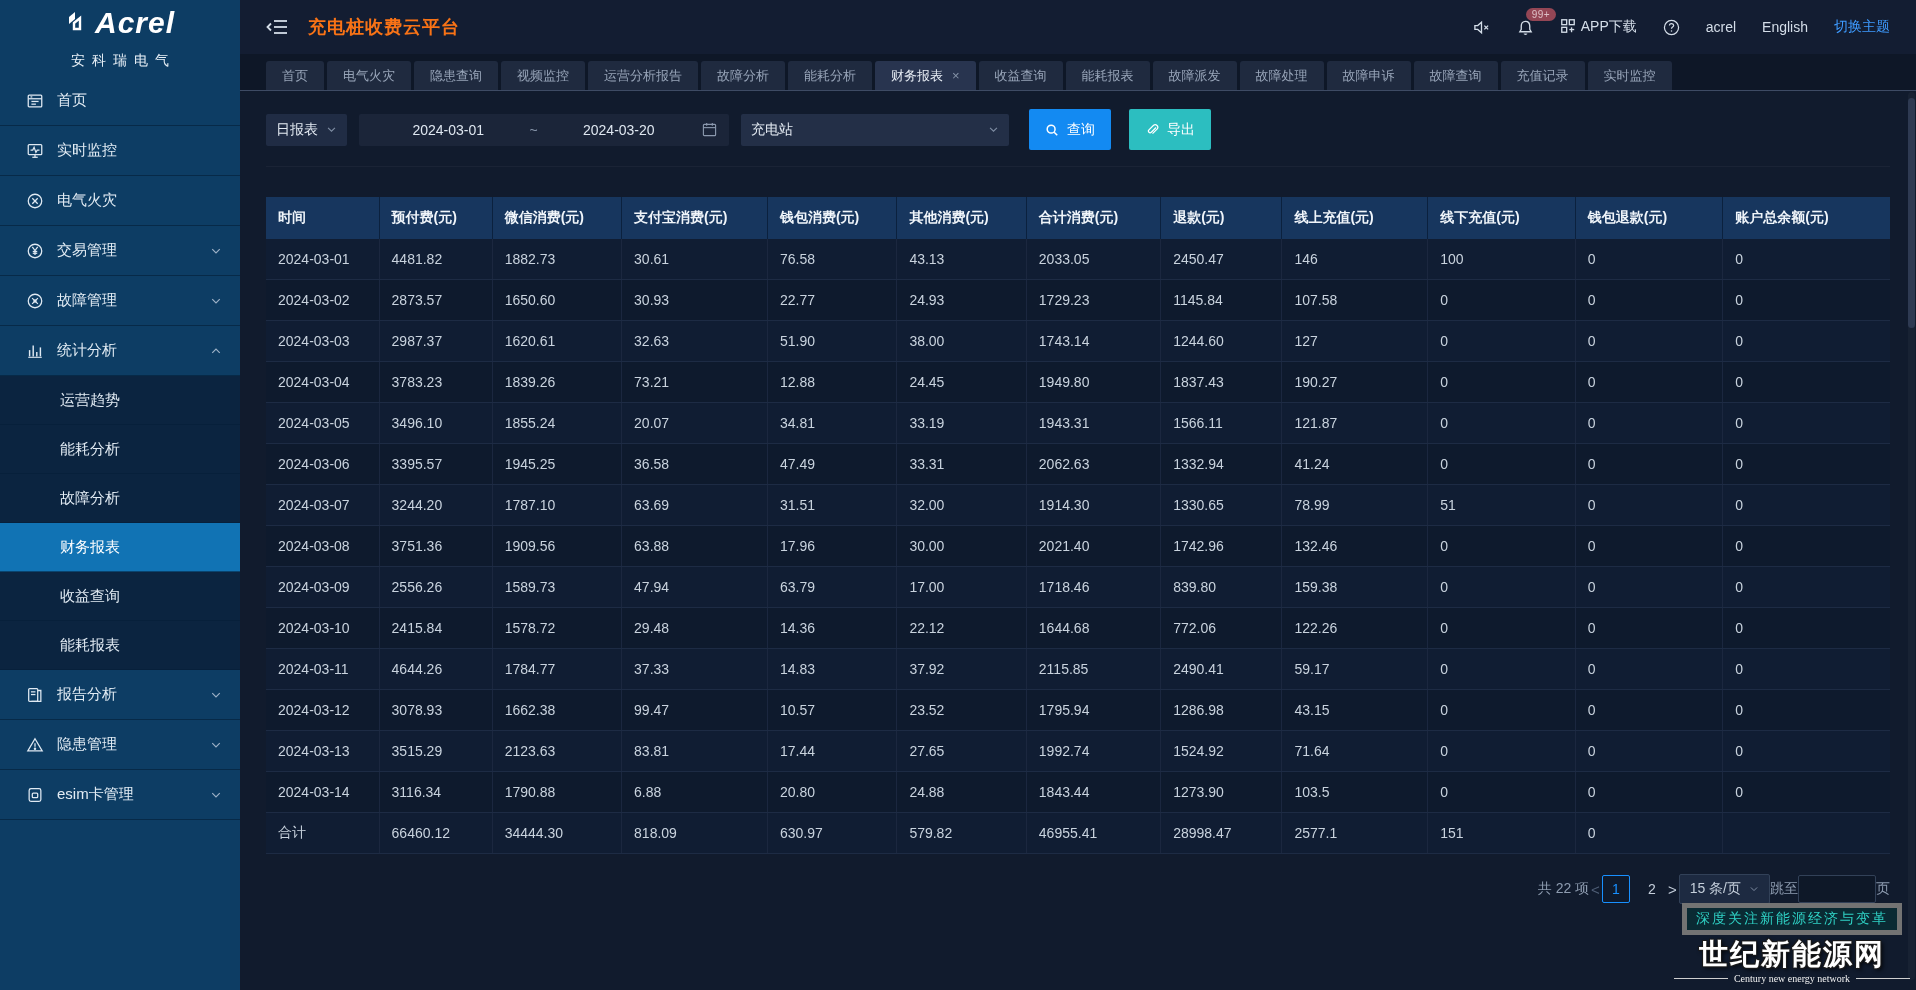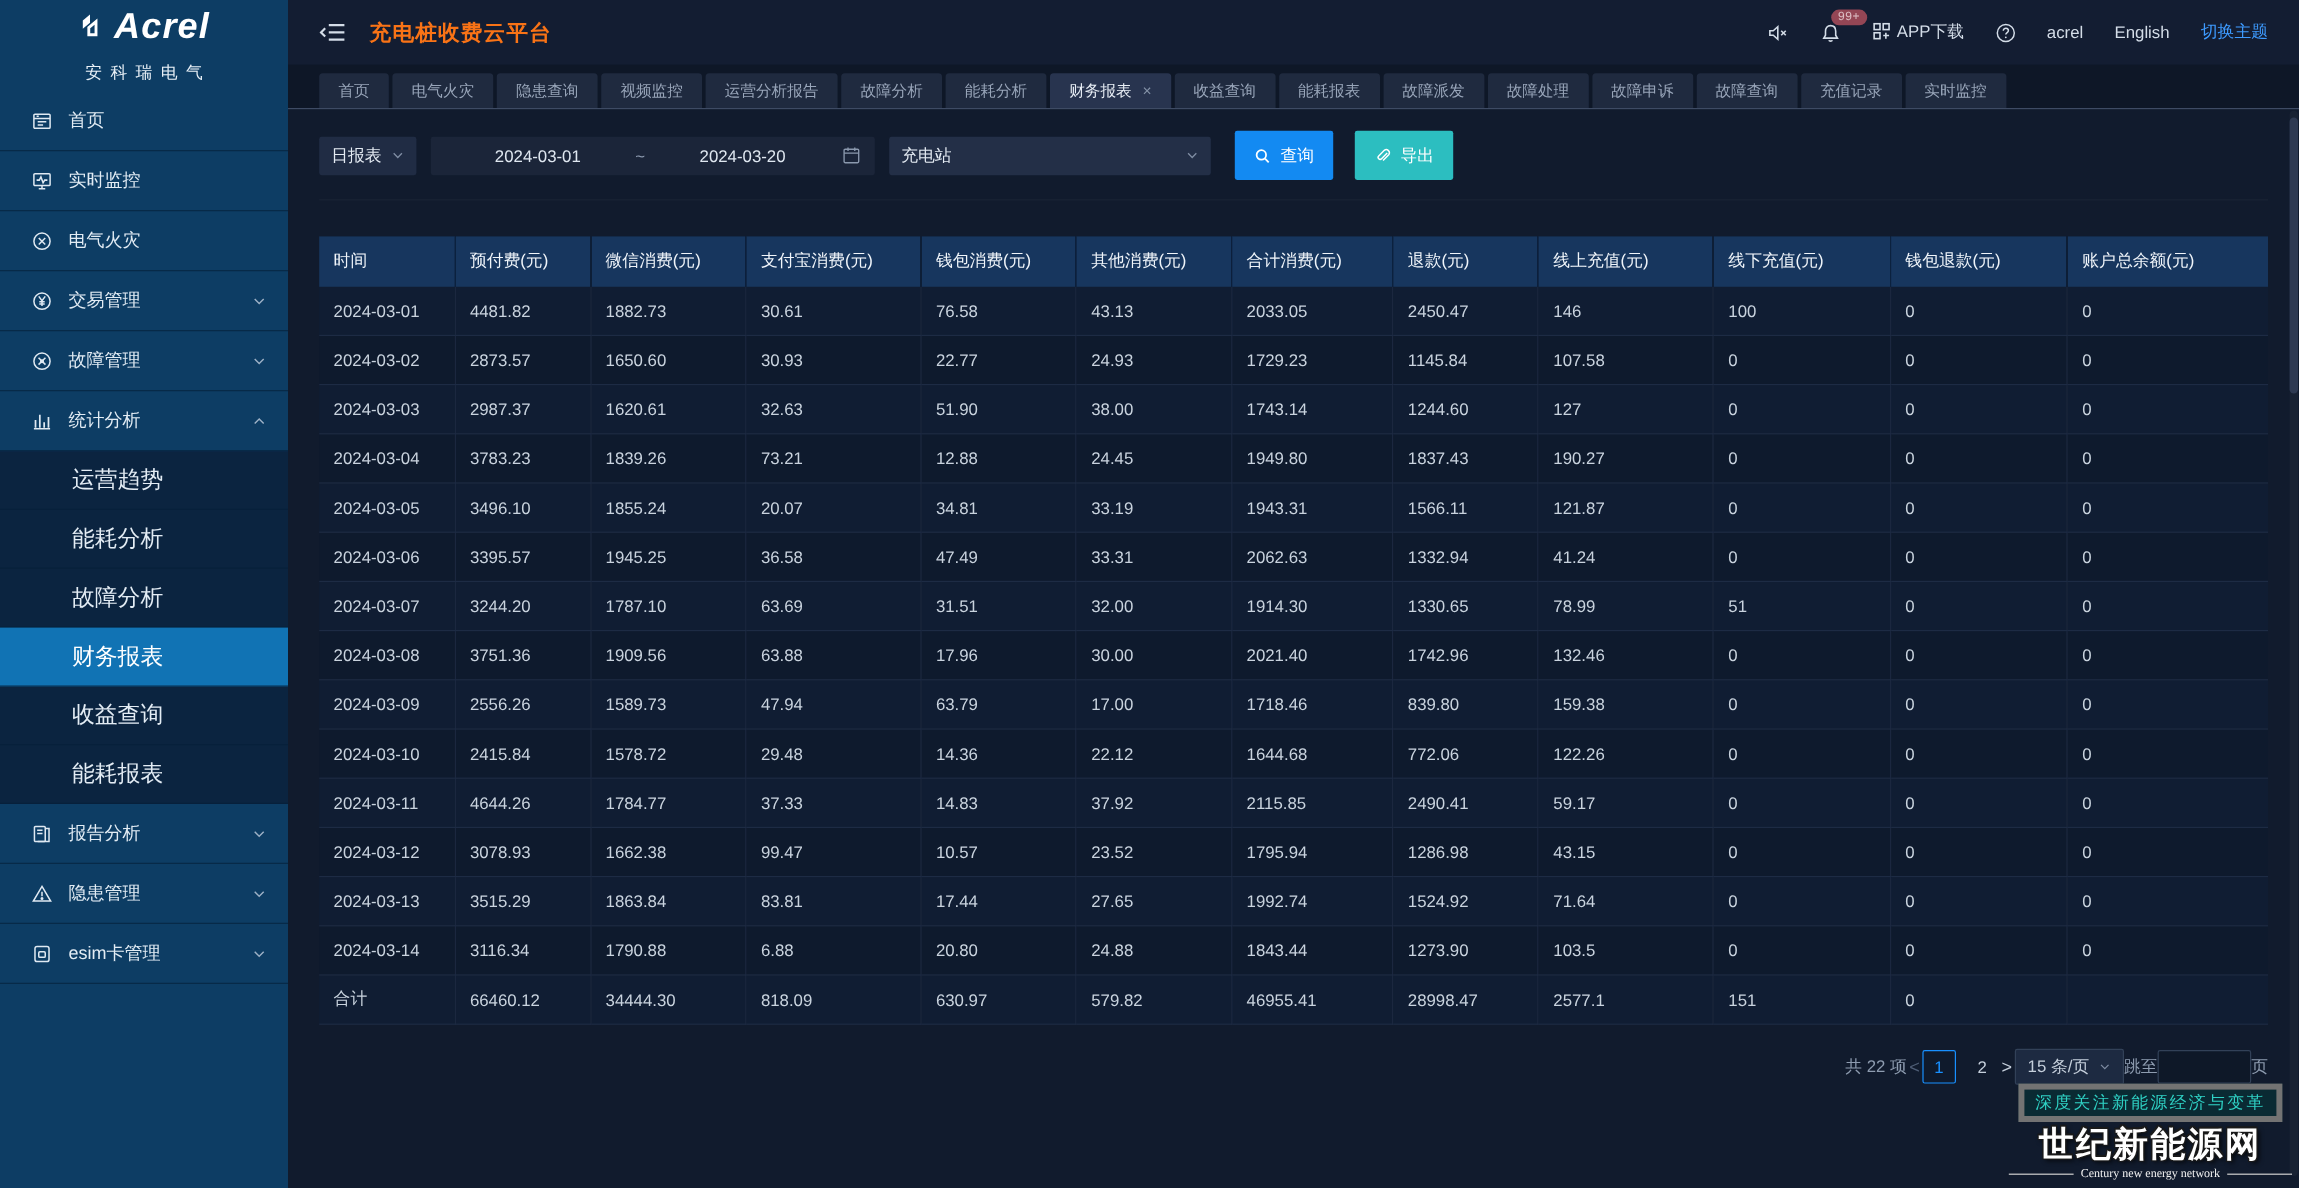--- a/index.html
+++ b/index.html
@@ -13,21 +13,21 @@
   .logo-row{display:flex;align-items:center;gap:6px;}
   .logo-mark{color:#fff;}
   .logo-text{font-size:30px;font-weight:bold;font-style:italic;letter-spacing:1px;}
   .logo-sub{font-size:14px;letter-spacing:7px;margin-top:12px;color:#e8f0f7;padding-left:7px;}
   .nav{flex:1;overflow:hidden;}
   .nav-item{height:49px;display:flex;align-items:center;padding:0 18px 0 26px;color:#e2ecf4;font-size:15px;
             border-bottom:1px solid rgba(6,36,63,.75);cursor:pointer;}
   .nav-item .nicon{display:flex;margin-right:13px;color:#dfe9f2;}
   .nav-item .chev{margin-left:auto;color:#9db1c6;display:flex;}
   .submenu{background:#0b2440;}
-  .sub-item{height:48px;display:flex;align-items:center;padding-left:60px;color:#e3ecf4;font-size:19px;
+  .sub-item{height:48px;display:flex;align-items:center;padding-left:60px;color:#e3ecf4;font-size:15px;
             border-bottom:1px solid rgba(6,30,54,.55);cursor:pointer;}
   .sub-item.active{background:#1173b4;color:#fff;}
 
   
   .main{flex:1;display:flex;flex-direction:column;min-width:0;}
   .topbar{height:54px;background:#131d32;display:flex;align-items:center;padding:0 26px;color:#e8eef6;}
   .collapse{display:flex;color:#d4dde8;cursor:pointer;}
   .page-title{font-size:18px;font-weight:bold;margin-left:20px;letter-spacing:1px;color:#f97316;}
   .top-right{margin-left:auto;display:flex;align-items:center;color:#d4dde8;font-size:14px;}
   .top-right>*{margin-left:26px;display:flex;align-items:center;cursor:pointer;}
@@ -60,21 +60,21 @@
   .stationsel{width:248px;justify-content:space-between;background:#232f47;}
   .btn{height:41px;display:flex;align-items:center;gap:8px;padding:0 16px;border-radius:2px;
        color:#fff;font-size:14px;cursor:pointer;border:none;margin-left:8px;}
   .btn-query{background:#138af2;}
   .btn-export{background:#2cbec0;margin-left:6px;}
   .btn .bicon{display:flex;}
 
   
   .table-wrap{margin:30px 26px 0;}
   table{width:100%;border-collapse:collapse;table-layout:fixed;font-size:14px;}
-  thead th{background:#17365e;color:#f0f5fa;font-weight:normal;height:42px;text-align:left;
+  thead th{background:#17365e;color:#f0f5fa;font-weight:bold;height:42px;text-align:left;
            padding:0 12px;border-right:1px solid rgba(10,34,66,.85);overflow:hidden;white-space:nowrap;}
   thead th:last-child{border-right:none;}
   tbody td{height:40px;padding:0 12px;color:#c9d3de;border-bottom:1px solid #1d2b44;
            border-right:1px solid rgba(46,64,96,.35);overflow:hidden;white-space:nowrap;}
   tbody td:last-child{border-right:none;}
   tbody tr:nth-child(odd) td{background:#101d33;}
   tbody tr:nth-child(even) td{background:#0e1a2d;}
 
   
   .pagination{display:flex;align-items:center;justify-content:flex-end;
@@ -614,21 +614,21 @@
                 <td>1795.94</td>
                 <td>1286.98</td>
                 <td>43.15</td>
                 <td>0</td>
                 <td>0</td>
                 <td>0</td>
               </tr>
               <tr>
                 <td>2024-03-13</td>
                 <td>3515.29</td>
-                <td>1863.84</td>
+                <td>2123.63</td>
                 <td>83.81</td>
                 <td>17.44</td>
                 <td>27.65</td>
                 <td>1992.74</td>
                 <td>1524.92</td>
                 <td>71.64</td>
                 <td>0</td>
                 <td>0</td>
                 <td>0</td>
               </tr>

